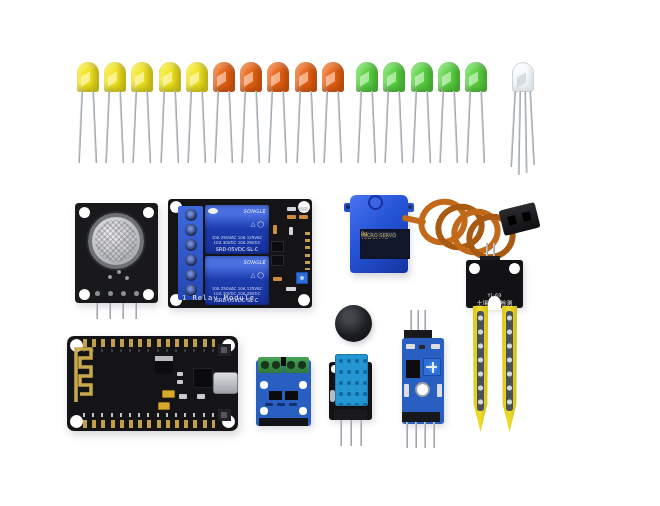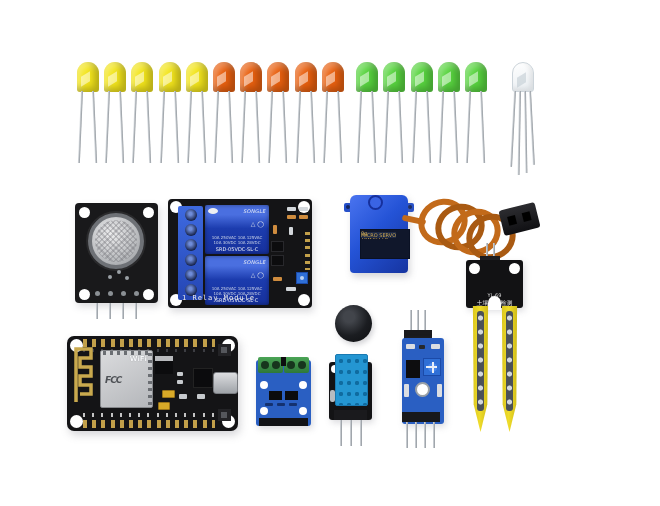--- a/index.html
+++ b/index.html
@@ -338,24 +338,20 @@
     <div class="hole" style="left:155px;top:3px;width:13px;height:13px"></div>
     <div class="hole" style="left:3px;top:79px;width:13px;height:13px"></div>
     <div class="hole" style="left:155px;top:79px;width:13px;height:13px"></div>
     <div class="nm-pins" style="top:3px"></div>
     <div class="nm-pins" style="top:84px"></div>
     <div class="nm-holes" style="top:13px"></div>
     <div class="nm-silk"></div>
     <svg class="nm-antenna" style="left:4px;top:8px" width="24" height="60" viewBox="0 0 24 60">
       <path d="M5 58 L5 5 L20 5 L20 14 L9 14 L9 23 L20 23 L20 32 L9 32 L9 41 L20 41 L20 50 L9 50" fill="none" stroke="#c9a94e" stroke-width="3.5"></path>
     </svg>
-    <div class="nm-shield">
-      <span class="nm-wifi">WiFi</span>
-      <span class="nm-fcc">FCC</span>
-    </div>
     <div class="nm-regtab"></div>
     <div class="nm-reg"></div>
     <div class="nm-sm" style="left:110px;top:36px;width:6px;height:4px"></div>
     <div class="nm-sm" style="left:110px;top:44px;width:6px;height:4px"></div>
     <div class="nm-sm" style="left:112px;top:58px;width:8px;height:5px"></div>
     <div class="nm-sm" style="left:130px;top:58px;width:8px;height:5px"></div>
     <div class="nm-cap" style="left:95px;top:54px;width:13px;height:8px"></div>
     <div class="nm-cap" style="left:91px;top:66px;width:12px;height:8px"></div>
     <div class="nm-chip"></div>
     <div class="nm-usb"></div>

